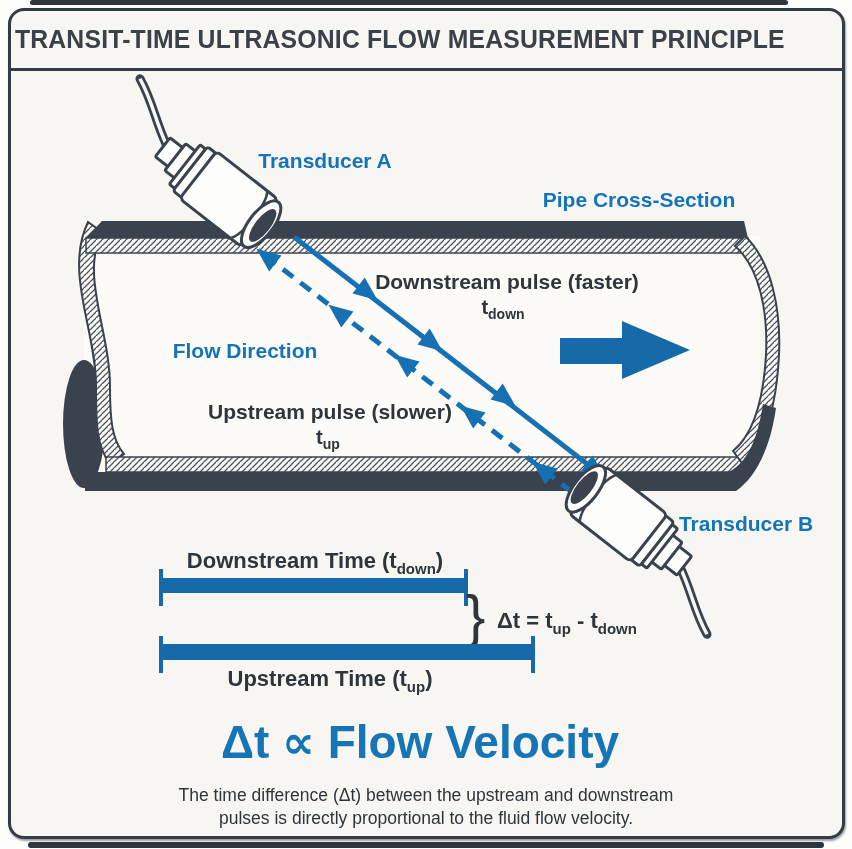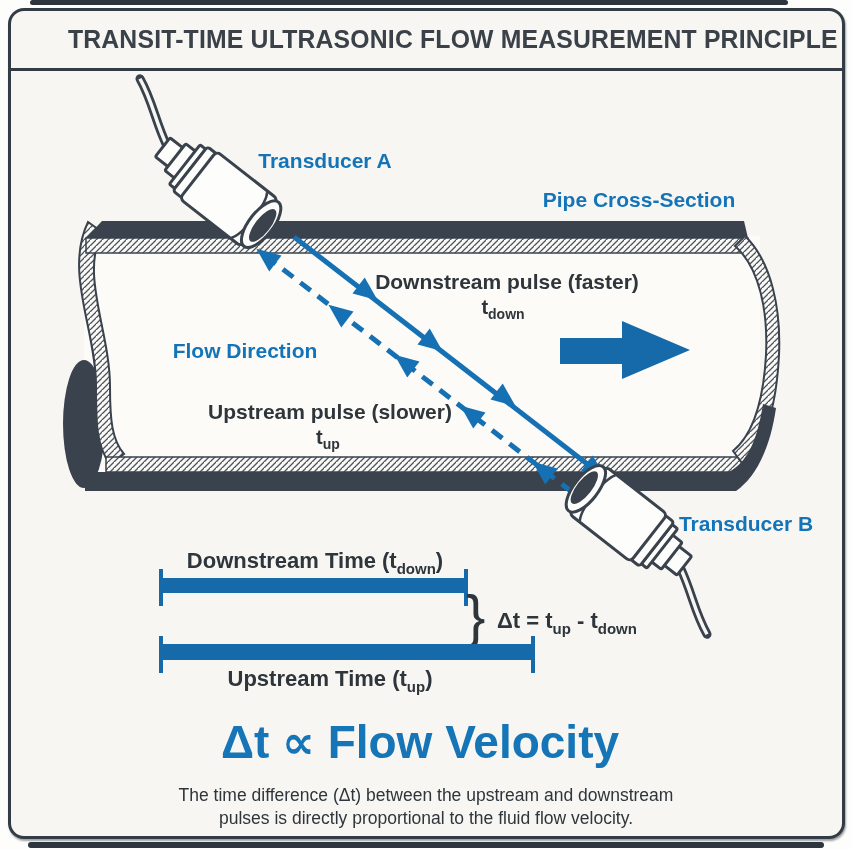--- a/index.html
+++ b/index.html
@@ -12,21 +12,21 @@
   .edge-top{left:30px;top:0;width:758px;height:5px;}
   .edge-bottom{left:28px;top:842px;width:796px;height:6px;}
   .card{
     position:absolute;left:8px;top:8px;width:831px;height:825px;
     border:3px solid #333b45;border-radius:16px;background:#f7f6f3;
     box-shadow:1px 2px 2px rgba(40,48,58,.45);
   }
   .title-bar{
     position:absolute;left:0;top:0;width:100%;height:57px;
     border-bottom:3px solid #333b45;
-    display:flex;align-items:center;justify-content:flex-end;
+    display:flex;align-items:center;justify-content:flex-start;
   }
   .page-title{
     font-size:25px;font-weight:bold;color:#3a4149;letter-spacing:.2px;
     white-space:nowrap;transform:scaleX(.99);
   }
   svg.diagram{position:absolute;left:0;top:0;width:852px;height:849px;}
   text{font-family:"Liberation Sans","DejaVu Sans",sans-serif;}
   .t-blue{fill:#1474b8;font-weight:bold;font-size:21px;}
   .t-dark{fill:#2e353b;font-weight:bold;font-size:21px;}
   .t-tbase{fill:#2e353b;font-weight:bold;font-size:20px;}

